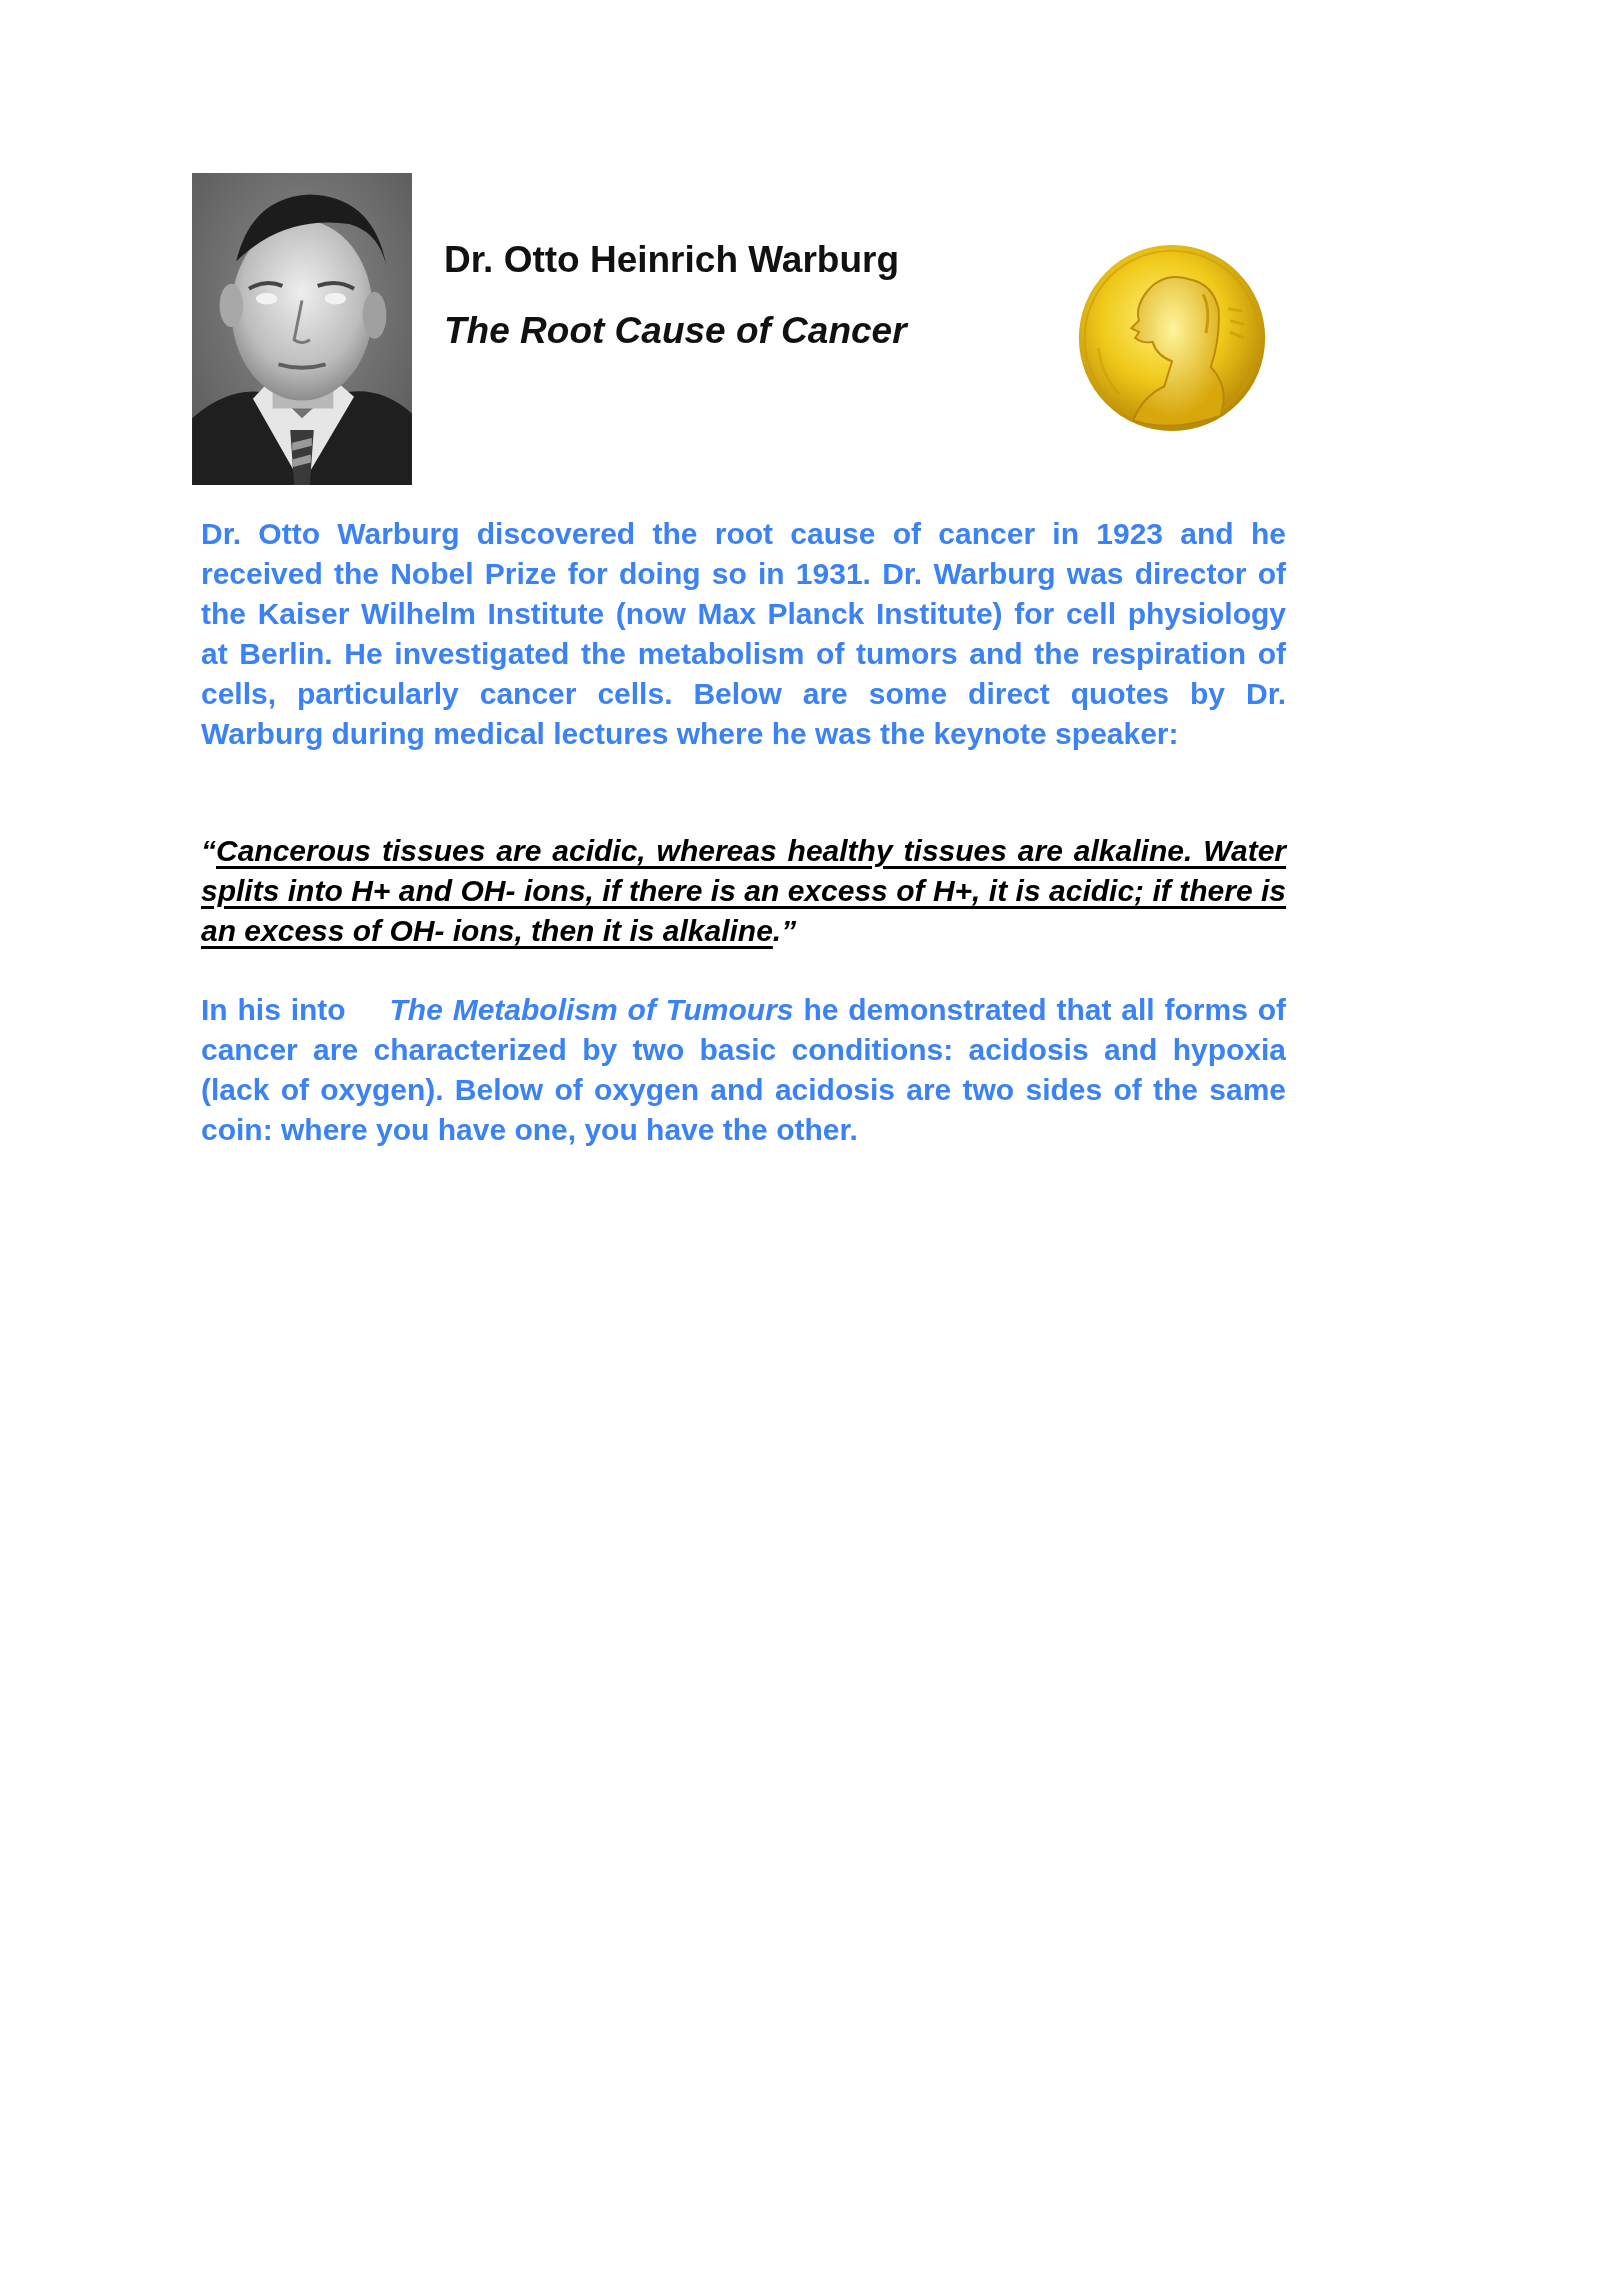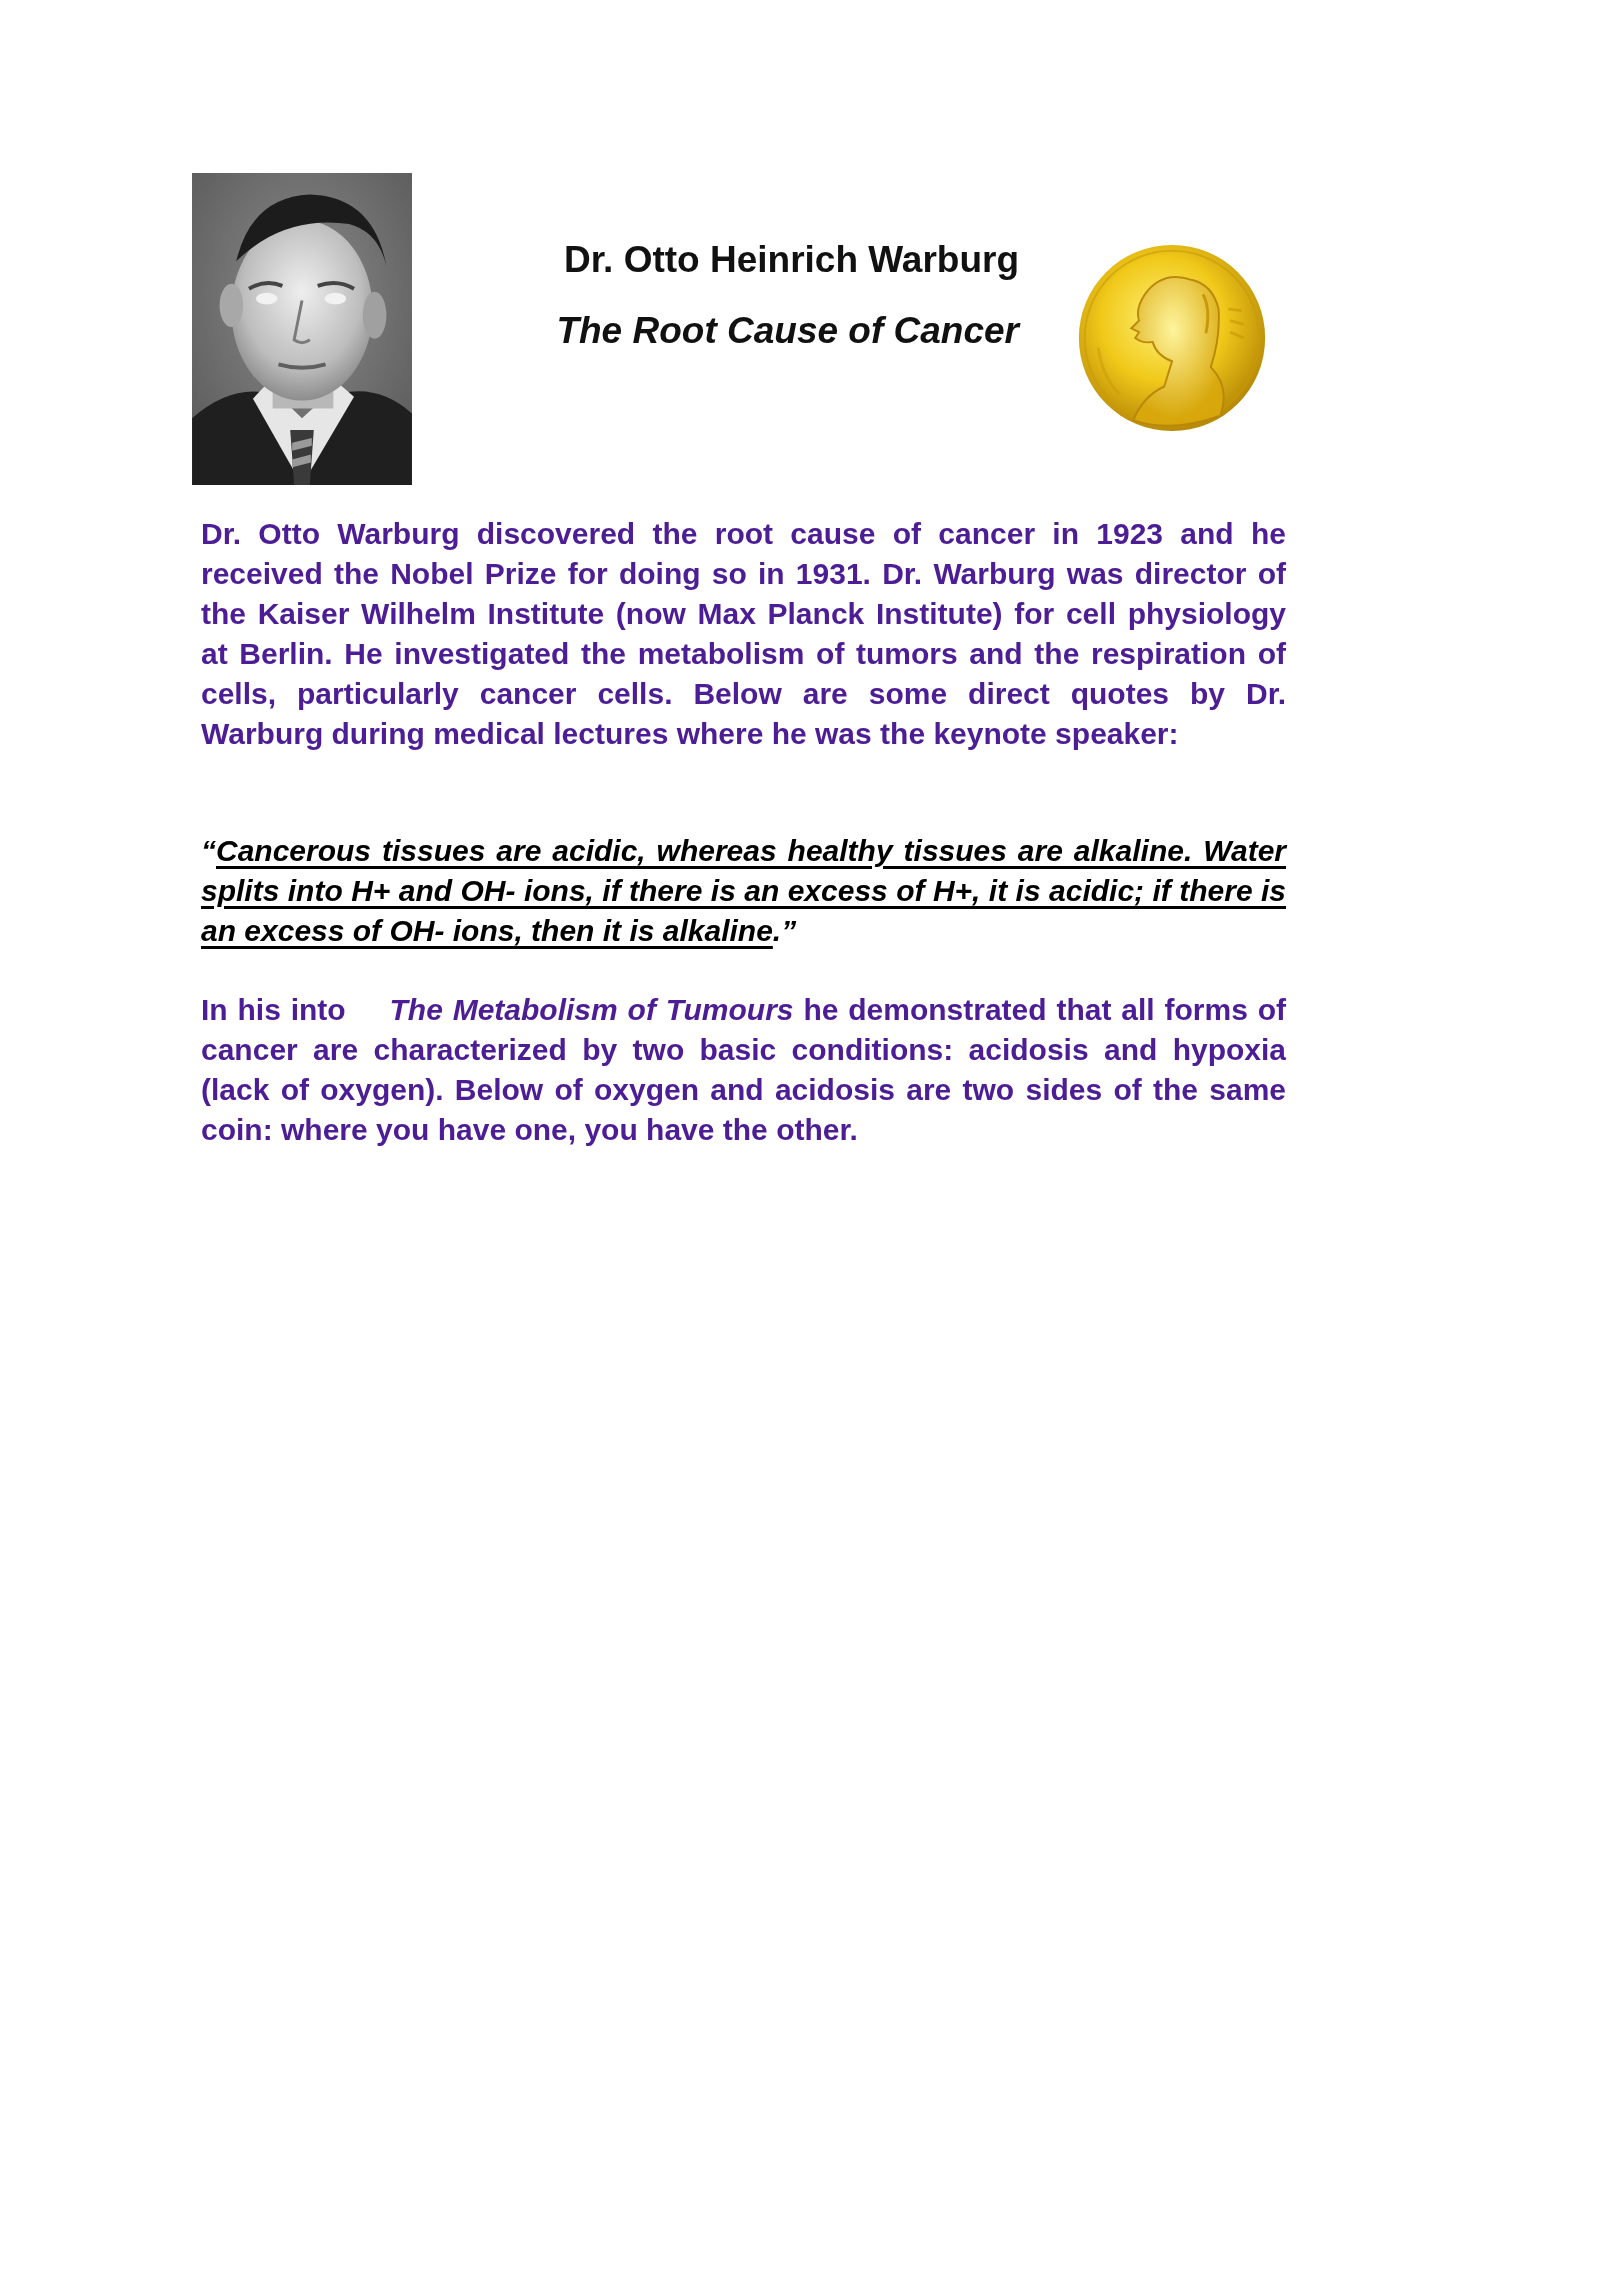--- a/index.html
+++ b/index.html
@@ -1,29 +1,29 @@
 <!DOCTYPE html>
 <html><head>
 <meta charset="utf-8">
 <style>
   html, body { margin: 0; padding: 0; background: #ffffff; }
   body { width: 1621px; height: 2293px; position: relative; overflow: hidden;
          font-family: "Liberation Sans", "DejaVu Sans", sans-serif; color: #111111; }
   .photo { position: absolute; left: 192px; top: 173px; width: 220px; height: 312px;
            background: #6f6f6f; overflow: hidden; }
   .photo svg { width: 100%; height: 100%; display: block; }
-  .header-block { position: absolute; left: 470px; top: 235px; width: 549px; text-align: right; }
+  .header-block { position: absolute; left: 444px; top: 235px; width: 549px; text-align: left; }
   .name { font-size: 37px; font-weight: bold; line-height: 49px; margin: 0 0 21.6px 0; color: #111; }
   .prize { font-size: 37px; font-weight: bold; line-height: 49px; margin: 0 0 13.7px 0; color: #111; }
   .subtitle { font-size: 37px; font-weight: bold; font-style: italic; line-height: 49px; margin: 0;
               text-decoration-thickness: 2.9px; text-underline-offset: 5.9px; color: #111; }
   .medal { position: absolute; left: 1075px; top: 241px; width: 194px; height: 194px; }
   .medal svg { width: 100%; height: 100%; display: block; }
   .body-text { position: absolute; left: 201px; width: 1085px; font-size: 30px; font-weight: bold;
-               line-height: 40px; text-align: justify; margin: 0; color: #4c1d95; }
+               line-height: 40px; text-align: justify; margin: 0; color: #3b82f6; }
   .p1 { top: 514px; }
   .quote { top: 831px; color: #000000; font-style: italic;
            text-decoration: underline; text-decoration-thickness: 2.9px; text-underline-offset: 4.9px; }
   .quote .tail { text-decoration: none; display: inline; }
   .p2 { top: 990px; }
   .p2 em { font-style: italic; margin-left: 34px; }
 </style>
 </head>
 <body>
 

